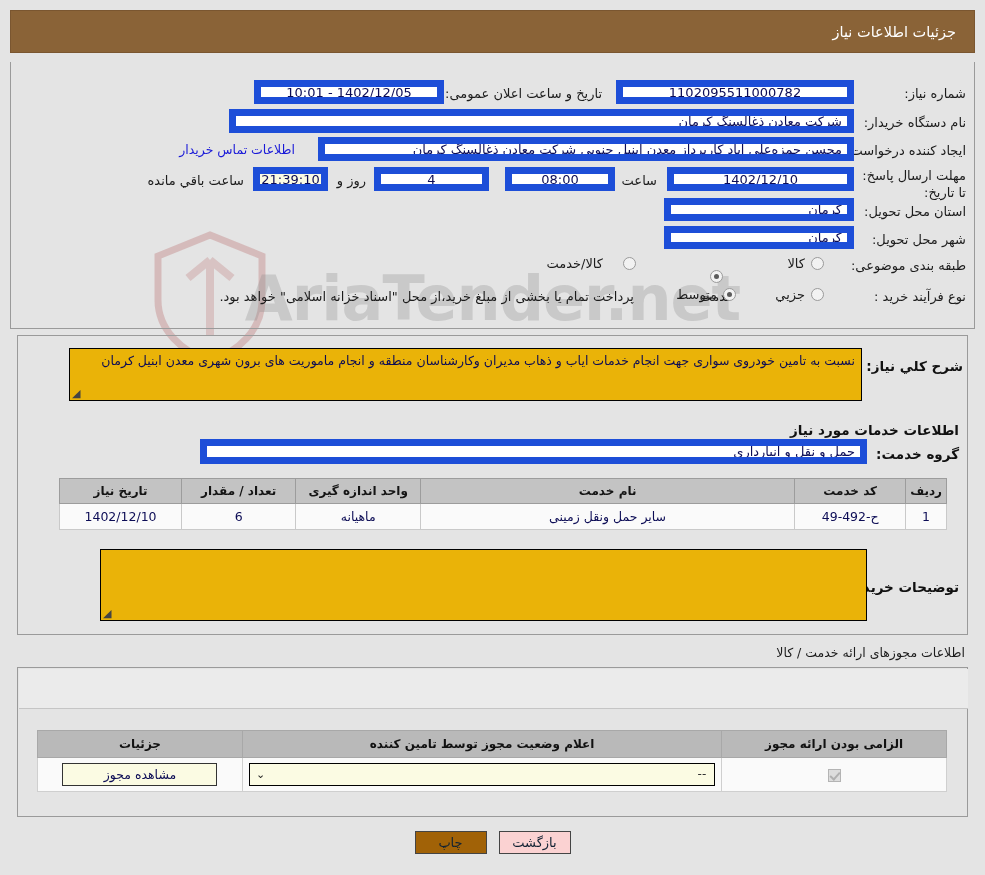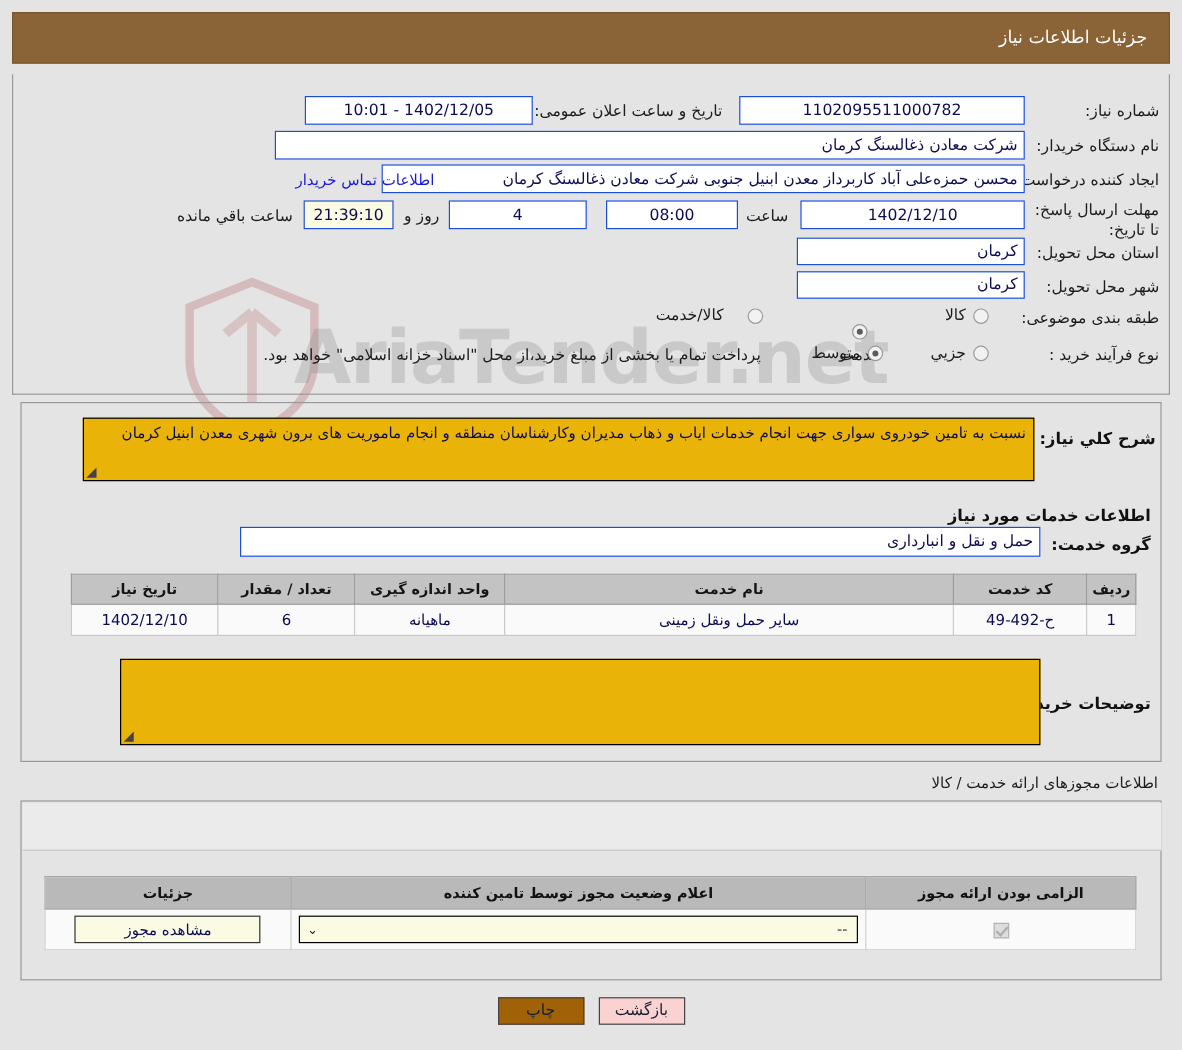--- a/index.html
+++ b/index.html
@@ -78,21 +78,21 @@
     position: absolute;
     font-size: 13px;
     color: #1c1c1c;
     font-family: "DejaVu Sans", sans-serif;
     white-space: nowrap;
     line-height: 16px;
   }
   .fld {
     position: absolute;
     background: #ffffff;
-    border: 1px solid #1d4ed8;
+    border: 7px solid #1d4ed8;
     font-size: 13px;
     color: #0c0c55;
     font-family: "DejaVu Sans", sans-serif;
     display: flex;
     align-items: center;
     padding: 0 5px;
     line-height: 1;
     overflow: hidden;
     white-space: nowrap;
   }
@@ -344,21 +344,21 @@
       <div class="lbl" style="right:8px; top:24px;">شماره نیاز:</div>
       <div class="fld center" style="right:120px; top:18px; width:238px; height:24px;">1102095511000782</div>
       <div class="lbl" style="right:372px; top:24px;">تاریخ و ساعت اعلان عمومی:</div>
       <div class="fld center" style="right:530px; top:18px; width:190px; height:24px;">1402/12/05 - 10:01</div>
 
       <div class="lbl" style="right:8px; top:53px;">نام دستگاه خریدار:</div>
       <div class="fld rightal" style="right:120px; top:47px; width:625px; height:24px;">شرکت معادن ذغالسنگ کرمان</div>
 
       <div class="lbl" style="right:8px; top:81px;">ایجاد کننده درخواست:</div>
       <div class="fld rightal" style="right:120px; top:75px; width:536px; height:24px;">محسن حمزه‌علی آباد کاربرداز معدن ابنیل جنوبی شرکت معادن ذغالسنگ کرمان</div>
-      <div class="link" style="right:612px; top:80px;text-align:center;">اطلاعات تماس خریدار</div>
+      <div class="link" style="right:679px; top:80px;text-align:center;">اطلاعات تماس خریدار</div>
 
       <div class="lbl" style="right:8px; top:105px; width:105px; white-space:normal; line-height:17px;">مهلت ارسال پاسخ: تا تاریخ:</div>
       <div class="fld center" style="right:120px; top:105px; width:187px; height:24px;">1402/12/10</div>
       <div class="lbl" style="right:317px; top:111px;">ساعت</div>
       <div class="fld center" style="right:359px; top:105px; width:110px; height:24px;">08:00</div>
       <div class="fld center" style="right:485px; top:105px; width:115px; height:24px;">4</div>
       <div class="lbl" style="right:608px; top:111px;">روز و</div>
       <div class="fld yellow center" style="right:646px; top:105px; width:75px; height:24px;">21:39:10</div>
       <div class="lbl" style="right:730px; top:111px;">ساعت باقي مانده</div>
 

